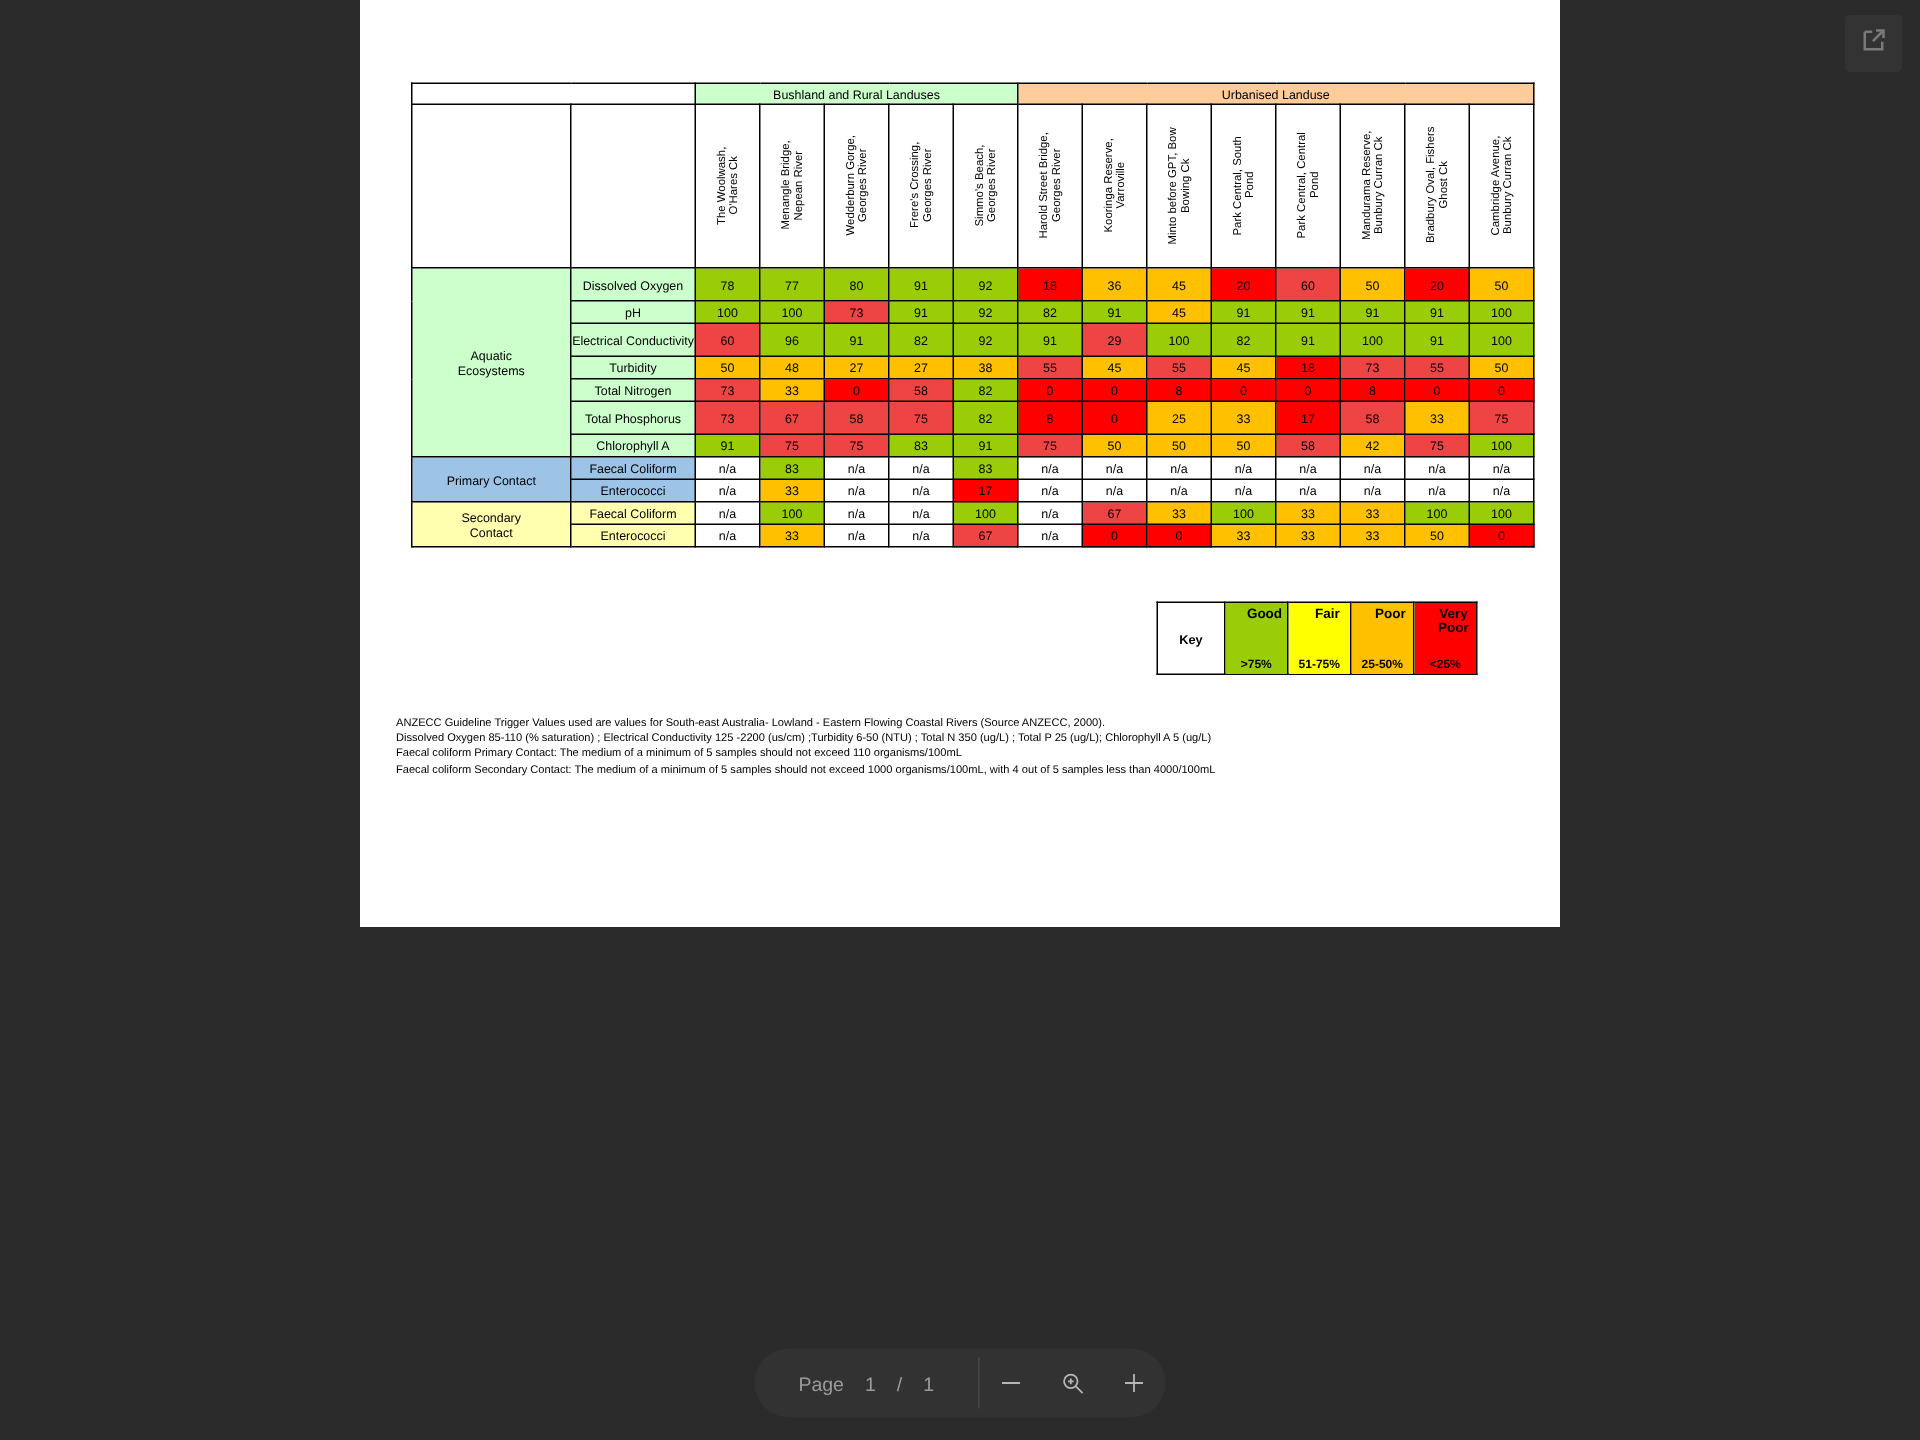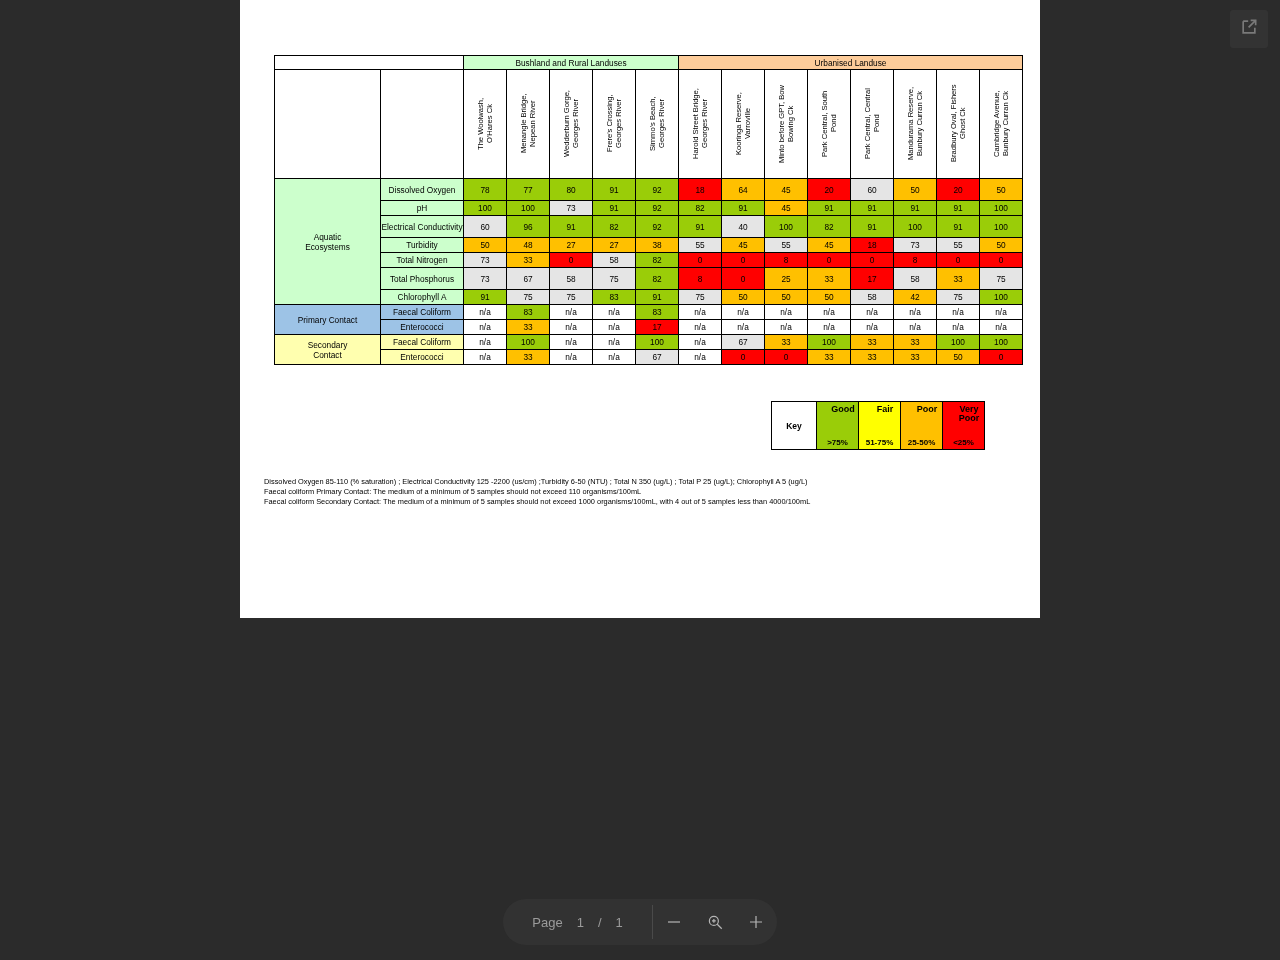--- a/index.html
+++ b/index.html
@@ -72,21 +72,21 @@
   .p-aq { background: #ccffcc; }
   .p-pc { background: #9dc3e6; }
   .p-sc { background: #ffffaf; }
 
   td.val { width: 43px; }
   .r1 { height: 22px; }
   .r2 { height: 15px; }
 
   
   .c-good { background: #9acd08; }
-  .c-fair { background: #e5e5e5; }
+  .c-fair { background: #ef4444; }
   .c-poor { background: #ffc000; }
   .c-vpoor { background: #ff0000; }
   .c-na { background: #ffffff; }
 
   
   table.key { border-collapse: collapse; position: absolute; left: 531px; top: 401px; }
   table.key td { border: 1px solid #000; font-size: 8.5px; color: #000; text-align: center; }
   .key-label { width: 45px; height: 48px; background:#fff; font-weight: bold; font-size: 9px; }
   .key-cell { width: 42px; height: 48px; vertical-align: top; padding-top: 3px; font-weight: bold; position: relative; }
   .key-cell .kname { display:block; font-weight: bold; font-size: 9px; line-height: 1.05; padding-left: 11px; }
@@ -167,21 +167,21 @@
           <tr class="r1">
             <td class="grp grp-aq" rowspan="7" style="background: rgb(204, 255, 204); white-space: pre-line;">Aquatic
 Ecosystems</td>
             <td class="param p-aq">Dissolved Oxygen</td>
             <td class="val c-good">78</td>
             <td class="val c-good">77</td>
             <td class="val c-good">80</td>
             <td class="val c-good">91</td>
             <td class="val c-good">92</td>
             <td class="val c-vpoor">18</td>
-            <td class="val c-poor">64</td>
+            <td class="val c-poor">36</td>
             <td class="val c-poor">45</td>
             <td class="val c-vpoor">20</td>
             <td class="val c-fair">60</td>
             <td class="val c-poor">50</td>
             <td class="val c-vpoor">20</td>
             <td class="val c-poor">50</td>
           </tr>
           <tr class="r2">
             <td class="param p-aq">pH</td>
             <td class="val c-good">100</td>
@@ -199,21 +199,21 @@
             <td class="val c-good">100</td>
           </tr>
           <tr class="r1">
             <td class="param p-aq">Electrical Conductivity</td>
             <td class="val c-fair">60</td>
             <td class="val c-good">96</td>
             <td class="val c-good">91</td>
             <td class="val c-good">82</td>
             <td class="val c-good">92</td>
             <td class="val c-good">91</td>
-            <td class="val c-fair">40</td>
+            <td class="val c-fair">29</td>
             <td class="val c-good">100</td>
             <td class="val c-good">82</td>
             <td class="val c-good">91</td>
             <td class="val c-good">100</td>
             <td class="val c-good">91</td>
             <td class="val c-good">100</td>
           </tr>
           <tr class="r2">
             <td class="param p-aq">Turbidity</td>
             <td class="val c-poor">50</td>
@@ -366,20 +366,21 @@
             </td>
             <td class="key-cell" style="background: rgb(255, 0, 0);">
               <span class="kname">Very Poor</span>
               <span class="krange">&lt;25%</span>
             </td>
           </tr>
         </tbody>
     </table>
 
     <div id="notes">
+        <div>ANZECC Guideline Trigger Values used are values for South-east Australia- Lowland - Eastern Flowing Coastal Rivers (Source ANZECC, 2000).</div>
         <div>Dissolved Oxygen 85-110 (% saturation) ; Electrical Conductivity 125 -2200 (us/cm) ;Turbidity 6-50 (NTU) ; Total N 350 (ug/L) ; Total P 25 (ug/L); Chlorophyll A 5 (ug/L)</div>
         <div>Faecal coliform Primary Contact: The medium of a minimum of 5 samples should not exceed 110 organisms/100mL</div>
         <div>Faecal coliform Secondary Contact: The medium of a minimum of 5 samples should not exceed 1000 organisms/100mL, with 4 out of 5 samples less than 4000/100mL</div>
       </div>
   </div>
 
   <div id="toolbar">
     <div id="page-group">
       <span>Page</span>
       <span>1</span>

